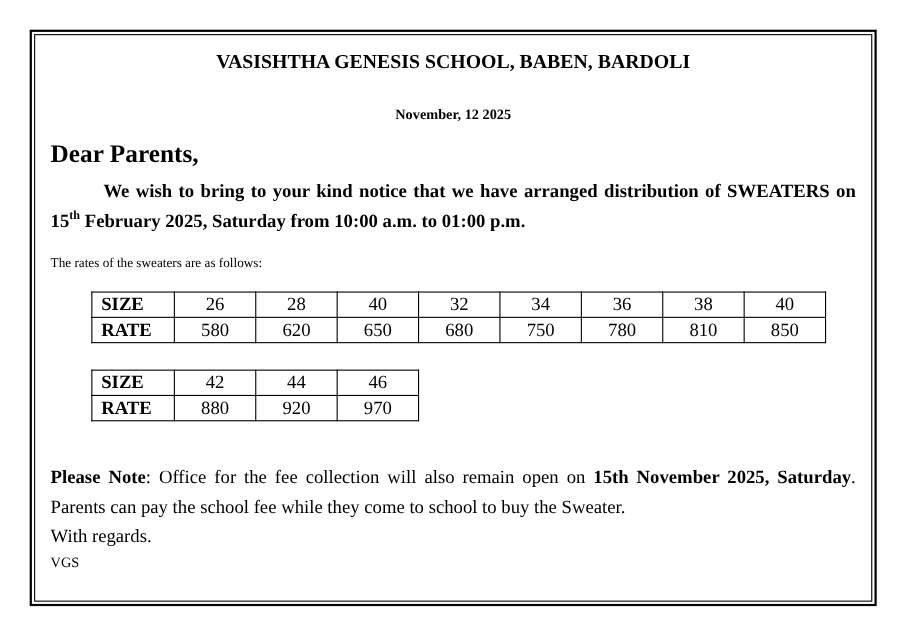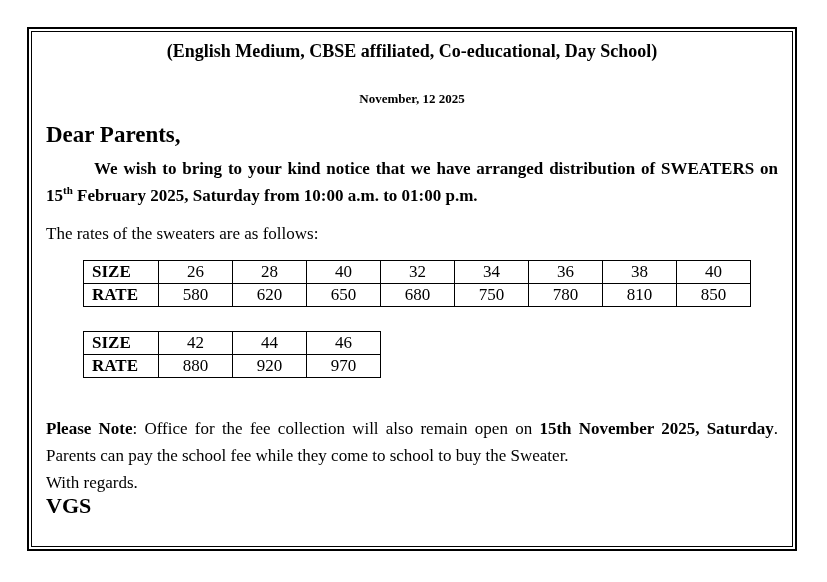--- a/index.html
+++ b/index.html
@@ -24,40 +24,40 @@
   .title { text-align: center; font-weight: bold; font-size: 18px; line-height: 29px; }
   .title-first { margin-top: 5px; }
   .date-line { text-align: center; font-weight: bold; font-size: 13px; line-height: 22px; margin-top: 22px; }
   .salutation { font-weight: bold; font-size: 23px; line-height: 22px; margin-top: 14px; }
   p { margin: 0; }
   .intro {
     font-weight: bold; font-size: 17px; line-height: 27px;
     text-align: justify; text-indent: 48px; margin-top: 9px;
   }
   sup { font-size: 11px; line-height: 0; vertical-align: super; }
-  .rates-intro { font-size: 17px; line-height: 22px; margin-top: 14px; }
+  .rates-intro { font-size: 12px; line-height: 22px; margin-top: 14px; }
   .rate-table { border-collapse: collapse; margin-left: 37px; font-size: 17px; border-radius: 16px; }
   .rate-table.t1 { margin-top: 15px; }
   .rate-table.t2 { margin-top: 24px; }
   .rate-table td { border: 1px solid #000; height: 22px; padding: 0; text-align: center; }
   .rate-table td.label { font-weight: bold; text-align: left; padding-left: 8px; width: 66px; }
   .rate-table td.data { width: 73px; }
   .note { font-size: 17px; line-height: 27px; text-align: justify; margin-top: 37px; }
   .bold { font-weight: bold; }
   .closing { font-size: 17px; line-height: 22px; margin-top: 3px; }
-  .signature { font-size: 22px; line-height: 24px; font-weight: bold; }
+  .signature { font-size: 13px; line-height: 24px; font-weight: normal; }
 </style>
 </head>
 <body>
 
 <div class="page">
   <div class="doc-outer">
     <div class="doc-inner">
 
-      <div class="title">(English Medium, CBSE affiliated, Co-educational, Day School)</div>
+      <div class="title title-first">VASISHTHA GENESIS SCHOOL, BABEN, BARDOLI</div>
 
       <div class="date-line">November, 12 2025</div>
 
       <div class="salutation">Dear Parents,</div>
 
       <p class="intro"><span>We wish to bring to your kind notice that we have arranged distribution of SWEATERS on 15</span><sup>th</sup><span> February 2025, Saturday from 10:00 a.m. to 01:00 p.m.</span></p>
 
       <div class="rates-intro">The rates of the sweaters are as follows:</div>
 
       <table class="rate-table t1">

